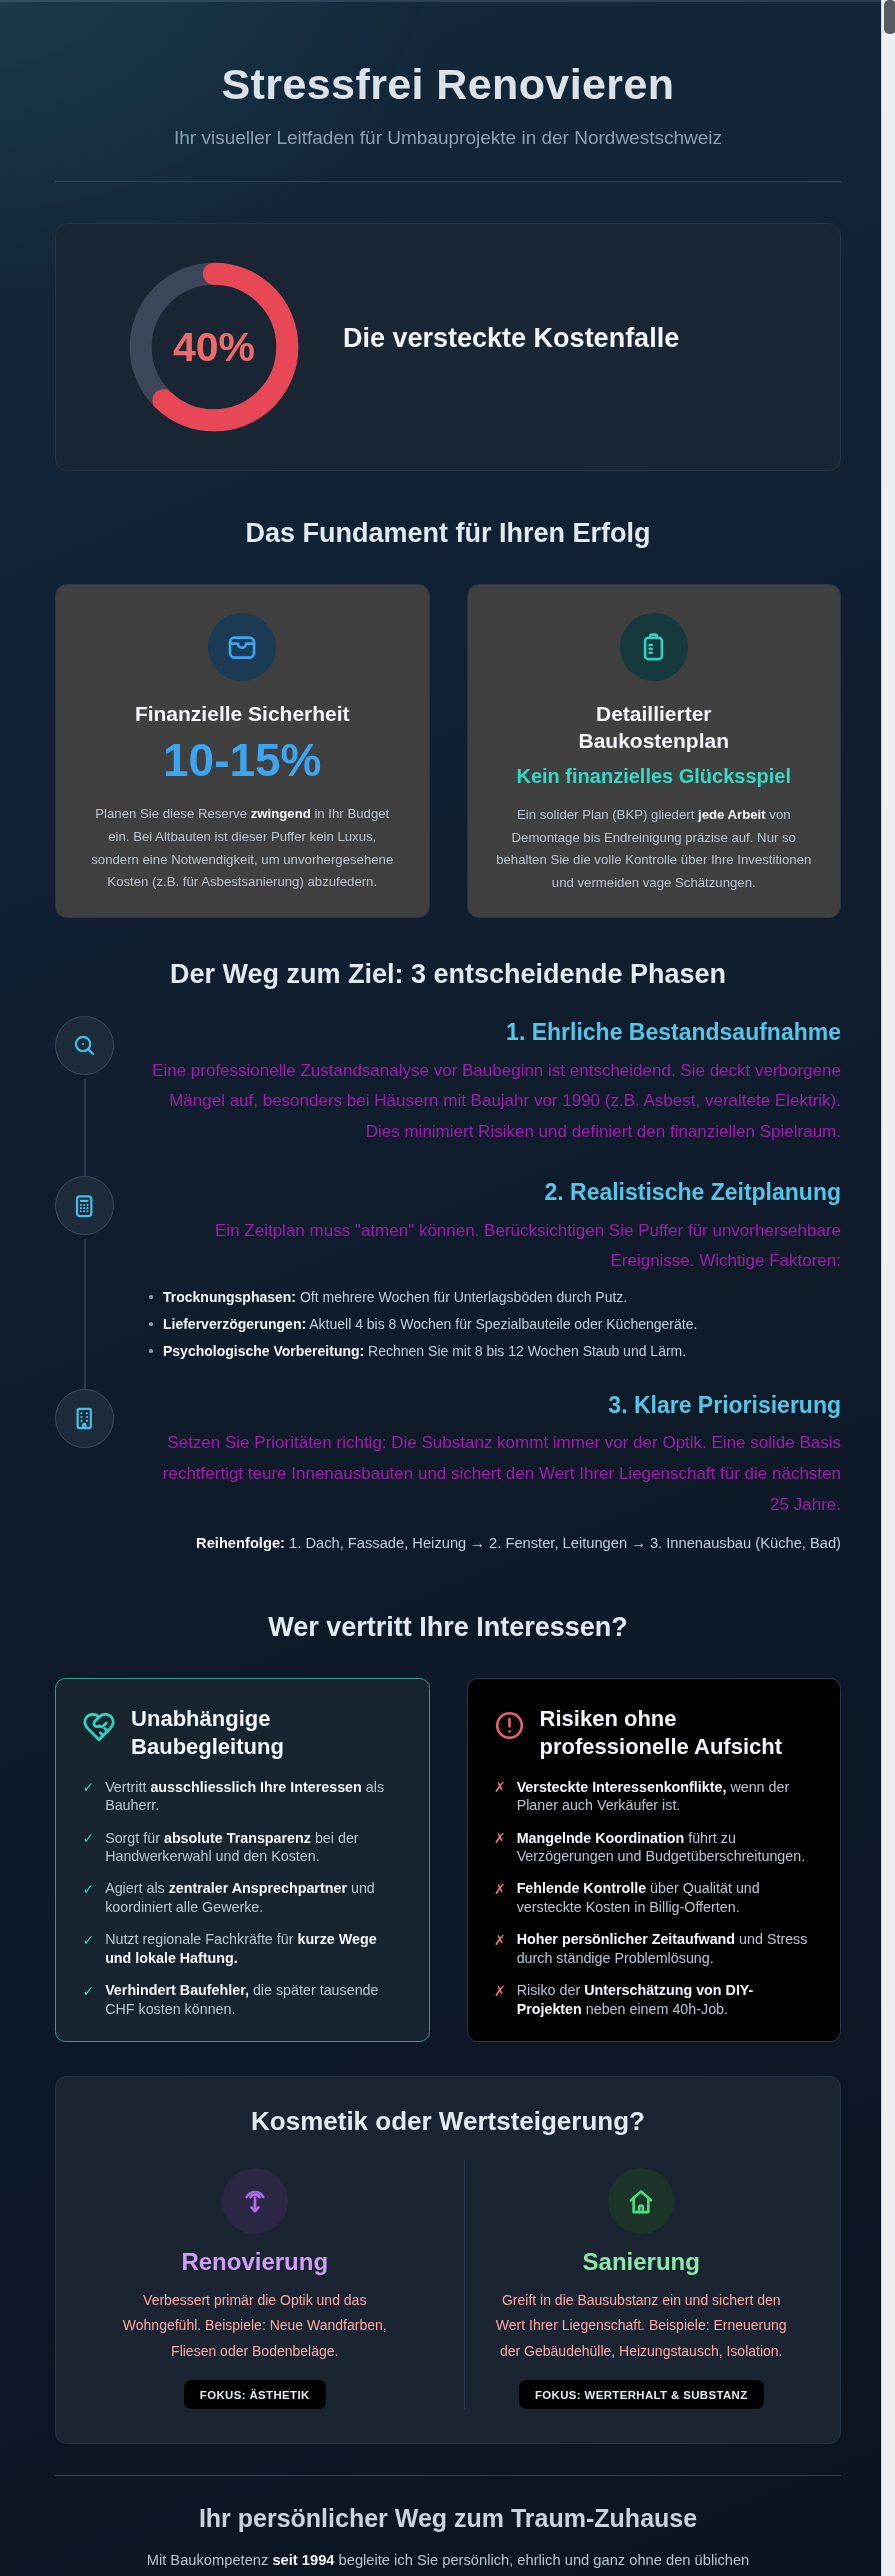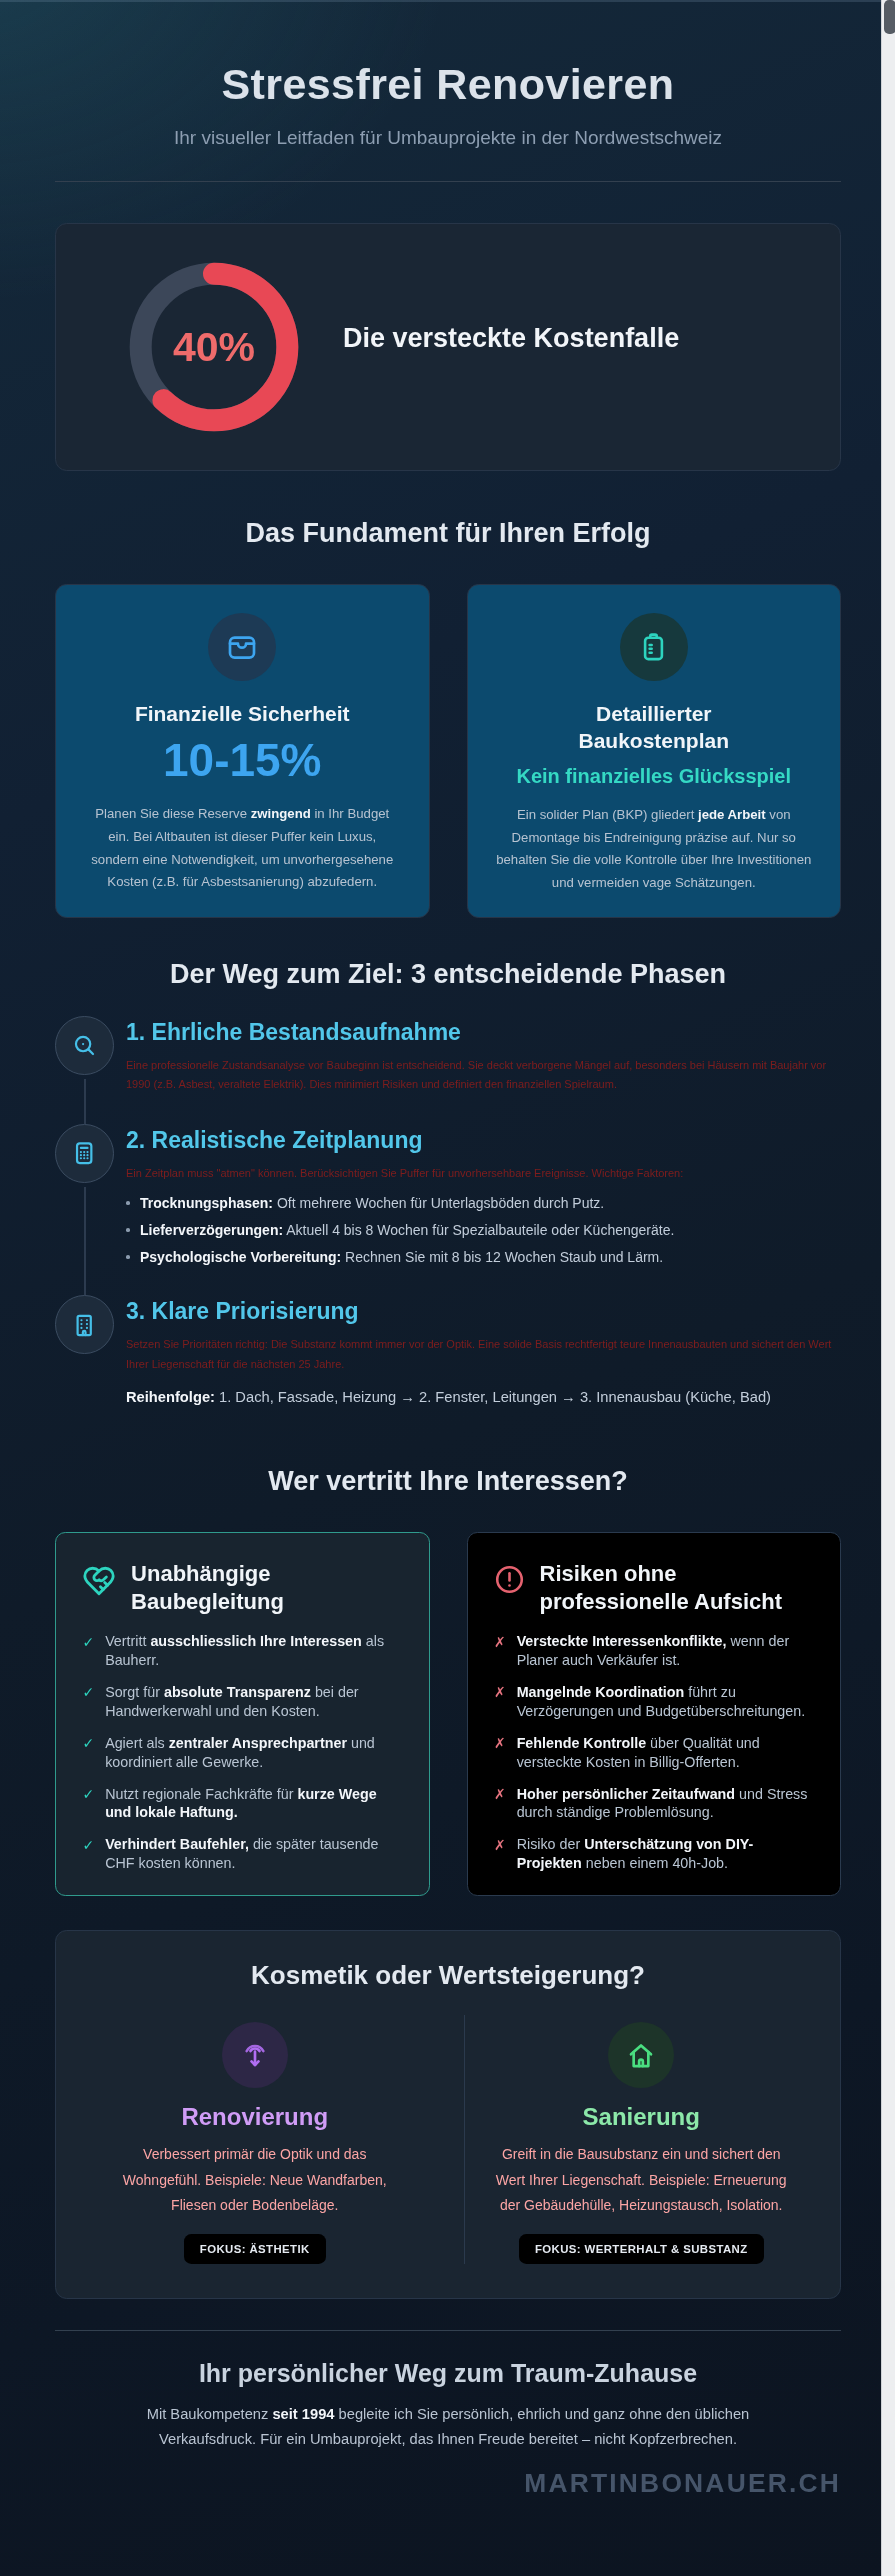--- a/index.html
+++ b/index.html
@@ -28,39 +28,39 @@
     font-size:41px;font-weight:bold;color:#ef6b6b;}
   .stat-text h2{font-size:27px;color:#f2f5f9;margin:0 0 17.6px;}
   .stat-text p{font-size:16px;line-height:2.1;color:#c2cdda;margin:0;max-width:415px;}
 
   
   .section-heading{font-size:27px;font-weight:bold;color:#e3e9f0;text-align:center;margin:0;}
 
   
   .fundament{margin-top:47px;}
   .card-row{display:flex;gap:37px;margin-top:35px;}
-  .f-card{flex:1;background:#0c4a6e;border:0.7px solid #273548;border-radius:11.7px;padding:28px 28px 22px;text-align:center;}
+  .f-card{flex:1;background:#404040;border:0.7px solid #273548;border-radius:11.7px;padding:28px 28px 22px;text-align:center;}
   .icon-circle{width:68px;height:68px;border-radius:50%;margin:0 auto;display:flex;align-items:center;justify-content:center;}
   .icon-circle.blue{background:#1d3a55;color:#3da5f0;}
   .icon-circle.teal{background:#16393d;color:#2dd4bf;}
   .f-card h3{font-size:21px;color:#f1f5f9;margin:19px auto 0;line-height:1.3;max-width:250px;}
   .big-stat{font-size:46px;font-weight:bold;color:#3da5f0;margin-top:5.9px;}
   .teal-sub{font-size:20px;font-weight:bold;color:#35d9c4;margin-top:10.3px;}
   .f-card p{font-size:13.2px;line-height:1.72;color:#b7c3d1;margin:16px auto 0;max-width:319px;}
 
   
   .phasen{margin-top:41px;}
   .phase-list{margin-top:26.4px;}
-  .phase{display:flex;gap:12px;position:relative;padding-bottom:29px;}
+  .phase{display:flex;gap:35px;position:relative;padding-bottom:29px;text-align:right;}
   .ph-col{width:59px;flex:none;position:relative;}
   .ph-circle{width:59px;height:59px;border-radius:50%;background:#1d2b3b;border:1.5px solid #3b4c61;
     display:flex;align-items:center;justify-content:center;color:#45bfe8;position:relative;z-index:1;box-sizing:border-box;}
   .phase.has-line .ph-col::after{content:"";position:absolute;left:29px;top:63px;bottom:-29px;width:1.5px;background:#2c3b4f;}
   .ph-body h3{font-size:23px;color:#52c7ea;margin:2.9px 0 0;font-weight:bold;}
-  .ph-body .ph-p{font-size:11px;line-height:1.8;color:#7f1d1d;margin:9.5px 0 0;max-width:723px;}
+  .ph-body .ph-p{font-size:17px;line-height:1.8;color:#a21caf;margin:9.5px 0 0;max-width:723px;}
   .ph-bullets{list-style:none;margin:11.7px 0 0;padding:0;}
   .ph-bullets li{font-size:14px;color:#c2cdda;display:flex;align-items:baseline;gap:10.3px;margin-top:9.5px;line-height:1.25;}
   .ph-dot{width:3.7px;height:3.7px;border-radius:50%;background:#8b9bae;flex:none;position:relative;top:-2.9px;}
   .ph-footer{font-size:14.7px;color:#c2cdda;margin:14.7px 0 0;}
 
   
   .interessen{margin-top:32px;}
   .i-card{flex:1;border-radius:10.3px;padding:26.4px 26.4px 22px;box-sizing:border-box;}
   .i-card.pro{background:#18242f;border:0.7px solid #2f9b8d;}
   .i-card.contra{background:#000000;border:0.7px solid #2a3a4e;}

